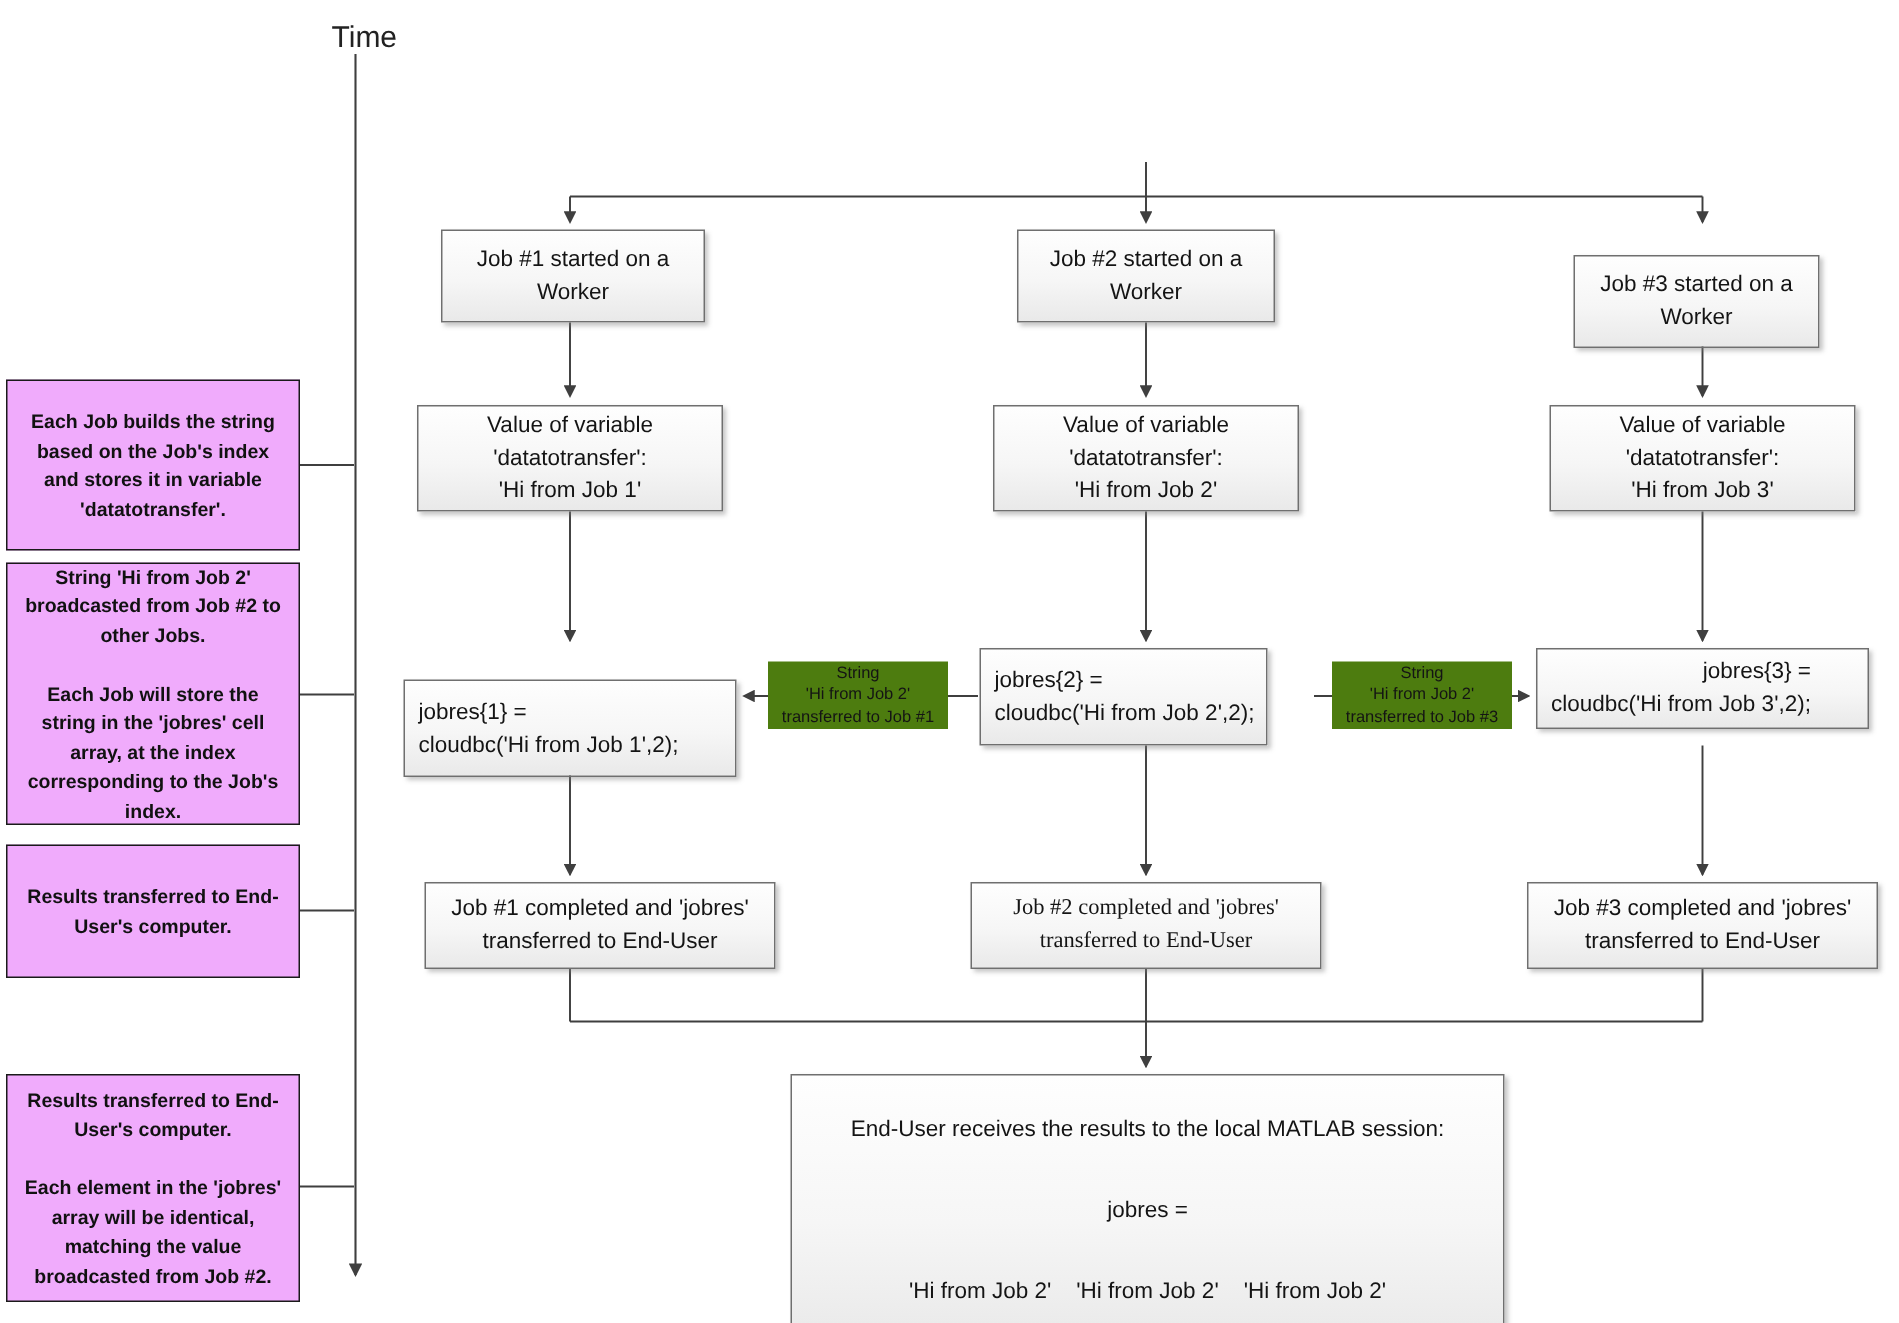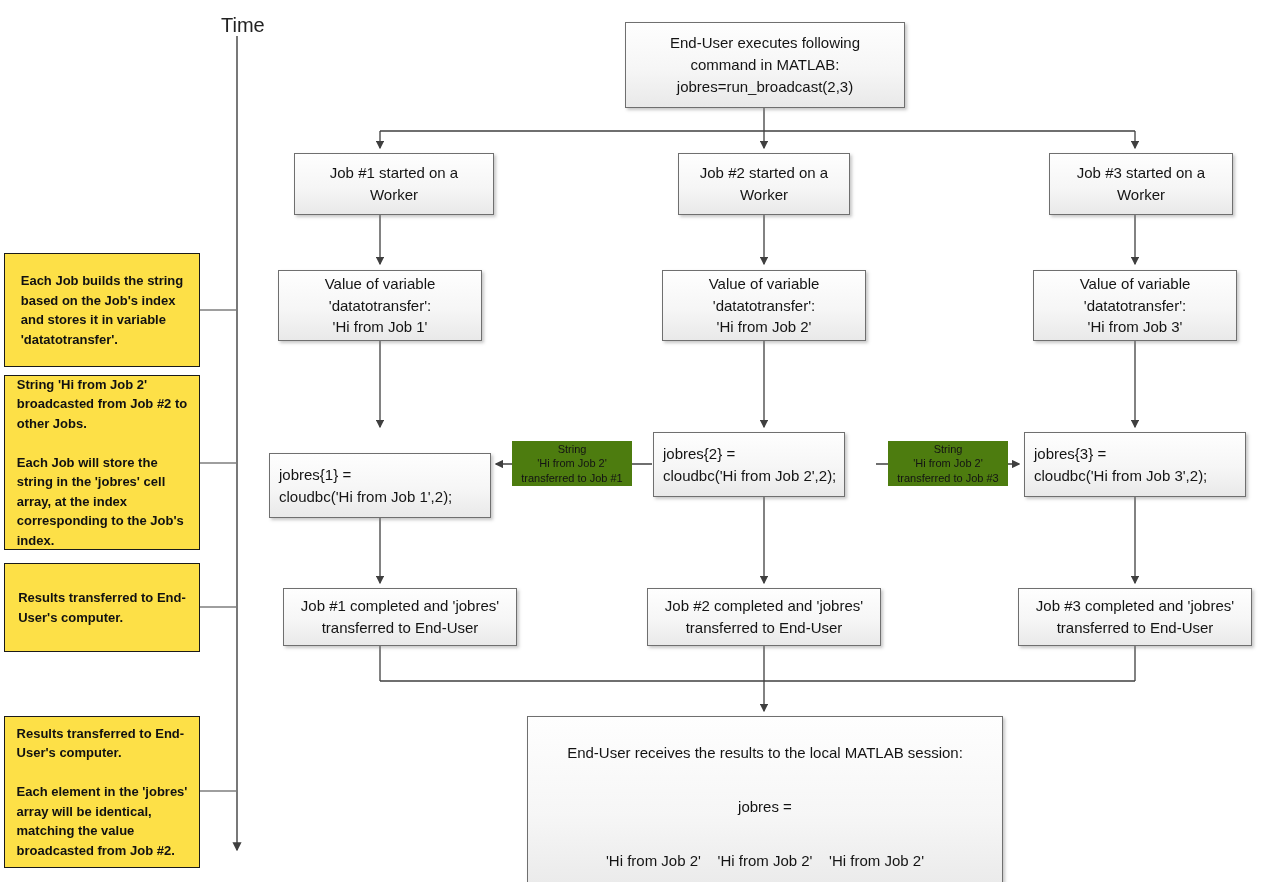--- a/index.html
+++ b/index.html
@@ -16,23 +16,23 @@
     box-shadow:2px 2px 3px rgba(130,130,130,0.45);
     display:flex; align-items:center; justify-content:center;
     text-align:center; font-size:15px; line-height:1.45;
     white-space:pre-wrap; color:#141414;
   }
   .box.code {
     justify-content:flex-start; text-align:left; padding-left:9px;
   }
   .box.bottom { line-height:1.8; }
   .note {
-    position:absolute; background:#fde047; border:1px solid #1a1a1a;
+    position:absolute; background:#f0abfc; border:1px solid #1a1a1a;
     display:flex; align-items:center; justify-content:center;
-    text-align:left; font-weight:bold; font-size:13px; line-height:1.5;
+    text-align:center; font-weight:bold; font-size:13px; line-height:1.5;
     white-space:pre-wrap; padding:4px 2px; color:#111111;
   }
   .small-label {
     position:absolute; font-size:11px; line-height:1.3; text-align:center;
     white-space:pre-wrap; background:#4d7c0f; padding:1px 2px; color:#141414;
   }
   .time-label {
     position:absolute; left:221px; top:14px; font-size:20px; color:#222222;
   }
 </style>
@@ -93,58 +93,55 @@
     <g stroke="#3f3f3f" stroke-width="1.3" fill="none">
       <line x1="380" y1="646" x2="380" y2="681"></line>
       <line x1="1135" y1="646" x2="1135" y2="681"></line>
       <line x1="380" y1="681" x2="1135" y2="681"></line>
       <line x1="764" y1="646" x2="764" y2="711" marker-end="url(#arw)"></line>
     </g>
   </svg>
 
   <div class="time-label">Time</div>
 
-  <div class="box" style="left:625px; top:22px; width:280px; height:86px;">End-User executes following
-command in MATLAB:
-jobres=run_broadcast(2,3)</div>
 
-  <div class="box" style="left:294px; top:153px; width:200px; height:62px;">Job #1 started on a
+  <div class="box" style="left:294px; top:153px; width:176px; height:62px;">Job #1 started on a
 Worker</div>
   <div class="box" style="left:678px; top:153px; width:172px; height:62px;">Job #2 started on a
 Worker</div>
-  <div class="box" style="left:1049px; top:153px; width:184px; height:62px;">Job #3 started on a
+  <div class="box" style="left:1049px; top:170px; width:164px; height:62px;">Job #3 started on a
 Worker</div>
 
   <div class="box" style="left:278px; top:270px; width:204px; height:71px;">Value of variable
 'datatotransfer':
 'Hi from Job 1'</div>
   <div class="box" style="left:662px; top:270px; width:204px; height:71px;">Value of variable
 'datatotransfer':
 'Hi from Job 2'</div>
   <div class="box" style="left:1033px; top:270px; width:204px; height:71px;">Value of variable
 'datatotransfer':
 'Hi from Job 3'</div>
 
   <div class="box code" style="left:269px; top:432px; width:222px; height:65px;margin-top:21px;">jobres{1} =
 cloudbc('Hi from Job 1',2);</div>
   <div class="box code" style="left:653px; top:432px; width:192px; height:65px;">jobres{2} =
 cloudbc('Hi from Job 2',2);</div>
-  <div class="box code" style="left:1024px; top:432px; width:222px; height:65px;">jobres{3} =
+  <div class="box code" style="left:1024px; top:432px; width:222px; height:54px;text-align:right;">jobres{3} =
 cloudbc('Hi from Job 3',2);</div>
 
   <div class="small-label" style="left:512px; top:441px; width:120px;">String
 'Hi from Job 2'
 transferred to Job #1</div>
   <div class="small-label" style="left:888px; top:441px; width:120px;">String
 'Hi from Job 2'
 transferred to Job #3</div>
 
   <div class="box" style="left:263px; top:588px; width:234px; height:58px;margin-left:20px;">Job #1 completed and 'jobres'
 transferred to End-User</div>
-  <div class="box" style="left:647px; top:588px; width:234px; height:58px;">Job #2 completed and 'jobres'
+  <div class="box" style="left:647px; top:588px; width:234px; height:58px;font-family:Liberation Serif, serif;">Job #2 completed and 'jobres'
 transferred to End-User</div>
   <div class="box" style="left:1018px; top:588px; width:234px; height:58px;">Job #3 completed and 'jobres'
 transferred to End-User</div>
 
   <div class="box bottom" style="left:527px; top:716px; width:476px; height:180px;">End-User receives the results to the local MATLAB session:
 
 jobres =
 
 'Hi from Job 2'    'Hi from Job 2'    'Hi from Job 2'</div>
 

